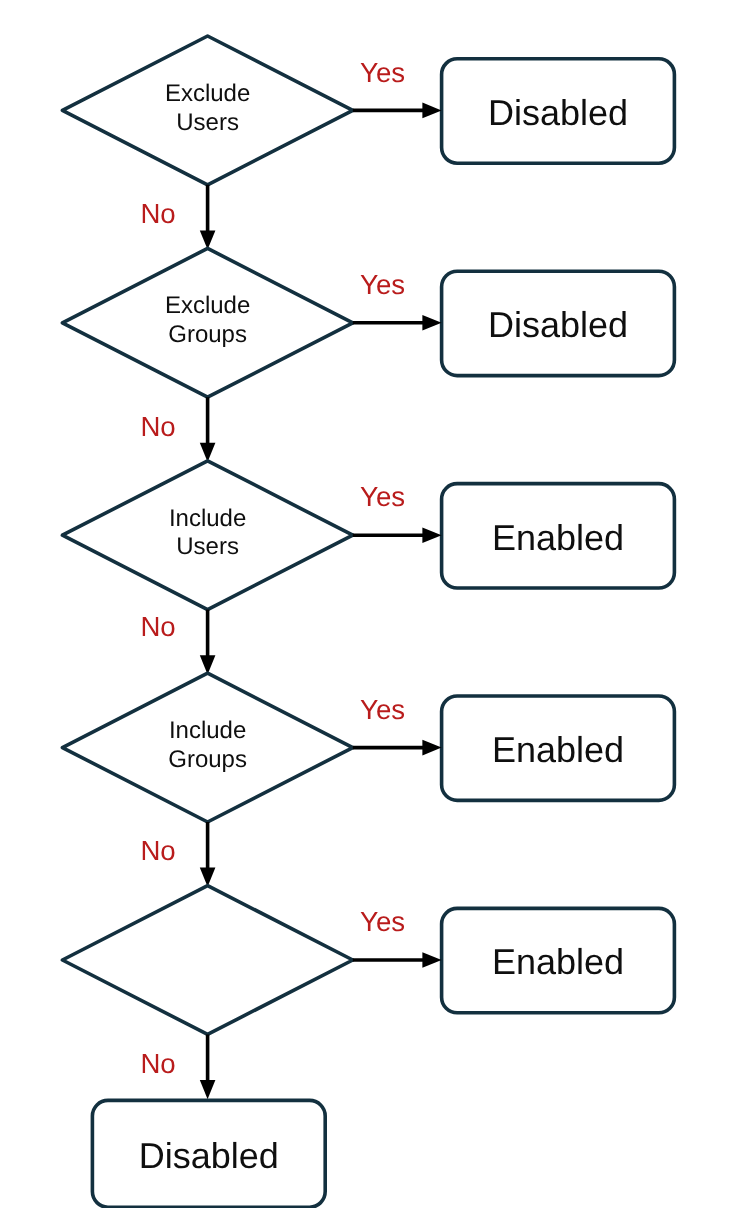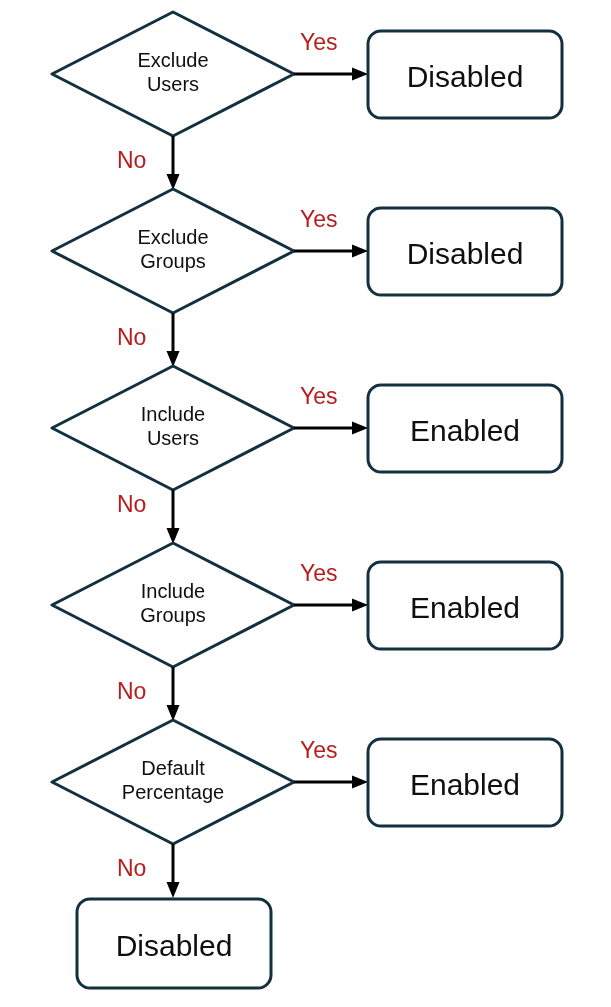--- a/index.html
+++ b/index.html
@@ -12,20 +12,21 @@
     width: 611px;
     height: 1007px;
     font-family: "Liberation Sans", sans-serif;
     overflow: hidden;
   }
   #flow-root {
     position: relative;
     width: 611px;
     height: 986px;
     background: #ffffff;
+    margin-top: 18px;
   }
   #flow-svg {
     position: absolute;
     top: 0;
     left: 0;
     width: 611px;
     height: 1007px;
     display: block;
   }
   .shape-stroke {
@@ -127,24 +128,20 @@
   <div class="node-label decision-label" style="left:52px; top:402px; width:242px;">
     <span class="label-line">Include</span>
     <span class="label-line">Users</span>
   </div>
 
   <div class="node-label decision-label" style="left:52px; top:579px; width:242px;">
     <span class="label-line">Include</span>
     <span class="label-line">Groups</span>
   </div>
 
-  <div class="node-label decision-label" style="left:52px; top:756px; width:242px;">
-    <span class="label-line">Default</span>
-    <span class="label-line">Percentage</span>
-  </div>
 
   <div class="node-label terminal-label" style="left:368px; top:59px; width:194px;">Disabled</div>
 
   <div class="node-label terminal-label" style="left:368px; top:236px; width:194px;">Disabled</div>
 
   <div class="node-label terminal-label" style="left:368px; top:413px; width:194px;">Enabled</div>
 
   <div class="node-label terminal-label" style="left:368px; top:590px; width:194px;">Enabled</div>
 
   <div class="node-label terminal-label" style="left:368px; top:767px; width:194px;">Enabled</div>

